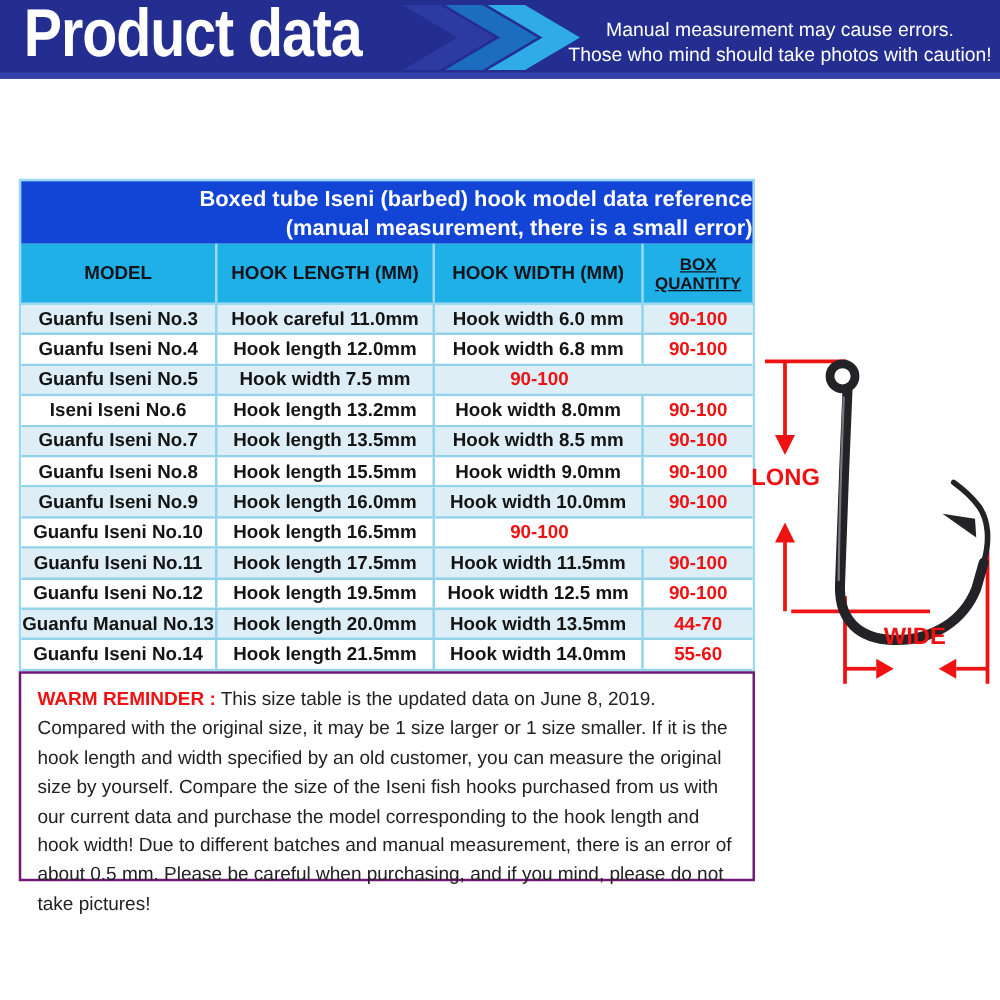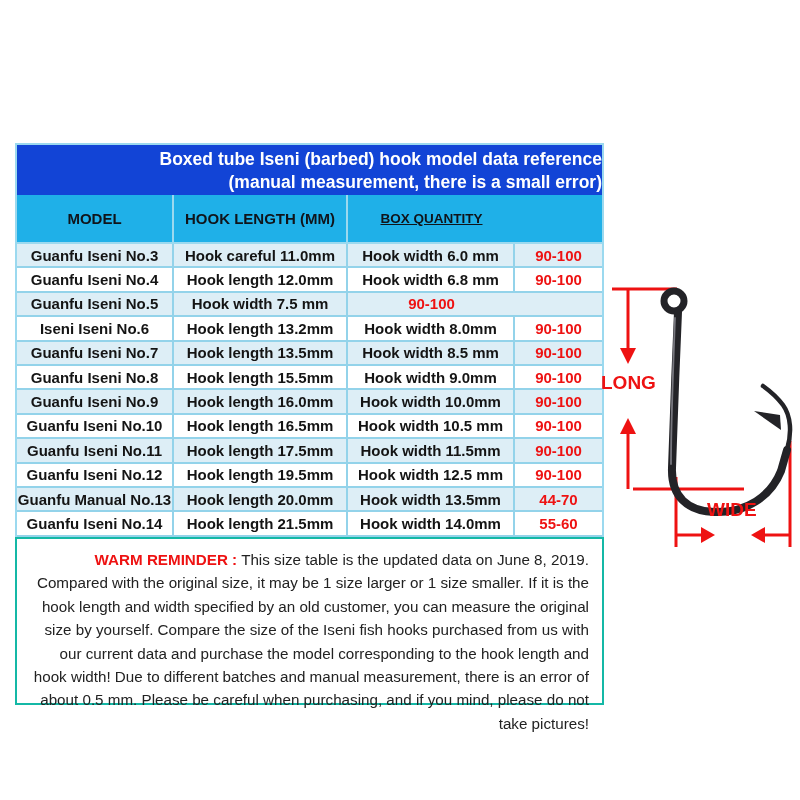--- a/index.html
+++ b/index.html
@@ -36,38 +36,51 @@
   .tcell:last-child{border-right:none;color:#ee1212;}
 
   
   .hook-svg{position:absolute;left:595px;top:248px;}
   .dim-label{position:absolute;color:#ee1212;font-weight:bold;font-size:19px;white-space:nowrap;}
   .long-label{left:601px;top:372px;}
   .wide-label{left:707px;top:499px;}
 
   
   .reminder{position:absolute;left:15px;top:537px;width:589px;height:168px;box-sizing:border-box;
-          border:2px solid #14b8a6;background:#ffffff;padding:9px 13px 0 13px;
-          font-size:15.2px;line-height:23.4px;color:#222222;text-align:right;}
+          border:2px solid #701a75;background:#ffffff;padding:9px 13px 0 13px;
+          font-size:15.2px;line-height:23.4px;color:#222222;}
   .reminder .lead{color:#ee1212;font-weight:bold;}
 </style>
 </head>
 <body>
 
 <div class="page">
 
+  <div class="banner">
+    <div class="banner-title">Product data</div>
+    <svg class="chevrons" width="150" height="56" viewBox="0 0 150 56">
+      <polygon points="0,2 30,2 74,28 30,54 0,54 44,28" fill="#2c3aa2"></polygon>
+      <polygon points="34,2 64,2 108,28 64,54 34,54 78,28" fill="#1c6cc0"></polygon>
+      <polygon points="68,2 98,2 142,28 98,54 68,54 112,28" fill="#2fabe8"></polygon>
+    </svg>
+    <div class="banner-note">
+      <div>Manual measurement may cause errors.</div>
+      <div>Those who mind should take photos with caution!</div>
+    </div>
+  </div>
 
   <div class="product-table">
     <div class="tbl-title">
       <div>Boxed tube Iseni (barbed) hook model data reference</div>
       <div>(manual measurement, there is a small error)</div>
     </div>
     <div class="tbl-head">
       <div class="hcell">MODEL</div>
       <div class="hcell">HOOK LENGTH (MM)</div>
+      <div class="hcell">HOOK WIDTH (MM)</div>
       <div class="hcell">BOX QUANTITY</div>
     </div>
     <div id="tbl-body">
         <div class="trow">
           <div class="tcell">Guanfu Iseni No.3</div>
           <div class="tcell">Hook careful 11.0mm</div>
           <div class="tcell">Hook width 6.0 mm</div>
           <div class="tcell">90-100</div>
         </div>
         <div class="trow">
@@ -101,21 +114,20 @@
         </div>
         <div class="trow">
           <div class="tcell">Guanfu Iseni No.9</div>
           <div class="tcell">Hook length 16.0mm</div>
           <div class="tcell">Hook width 10.0mm</div>
           <div class="tcell">90-100</div>
         </div>
         <div class="trow">
           <div class="tcell">Guanfu Iseni No.10</div>
           <div class="tcell">Hook length 16.5mm</div>
-          <div class="tcell">Hook width 10.5 mm</div>
           <div class="tcell">90-100</div>
         </div>
         <div class="trow">
           <div class="tcell">Guanfu Iseni No.11</div>
           <div class="tcell">Hook length 17.5mm</div>
           <div class="tcell">Hook width 11.5mm</div>
           <div class="tcell">90-100</div>
         </div>
         <div class="trow">
           <div class="tcell">Guanfu Iseni No.12</div>

